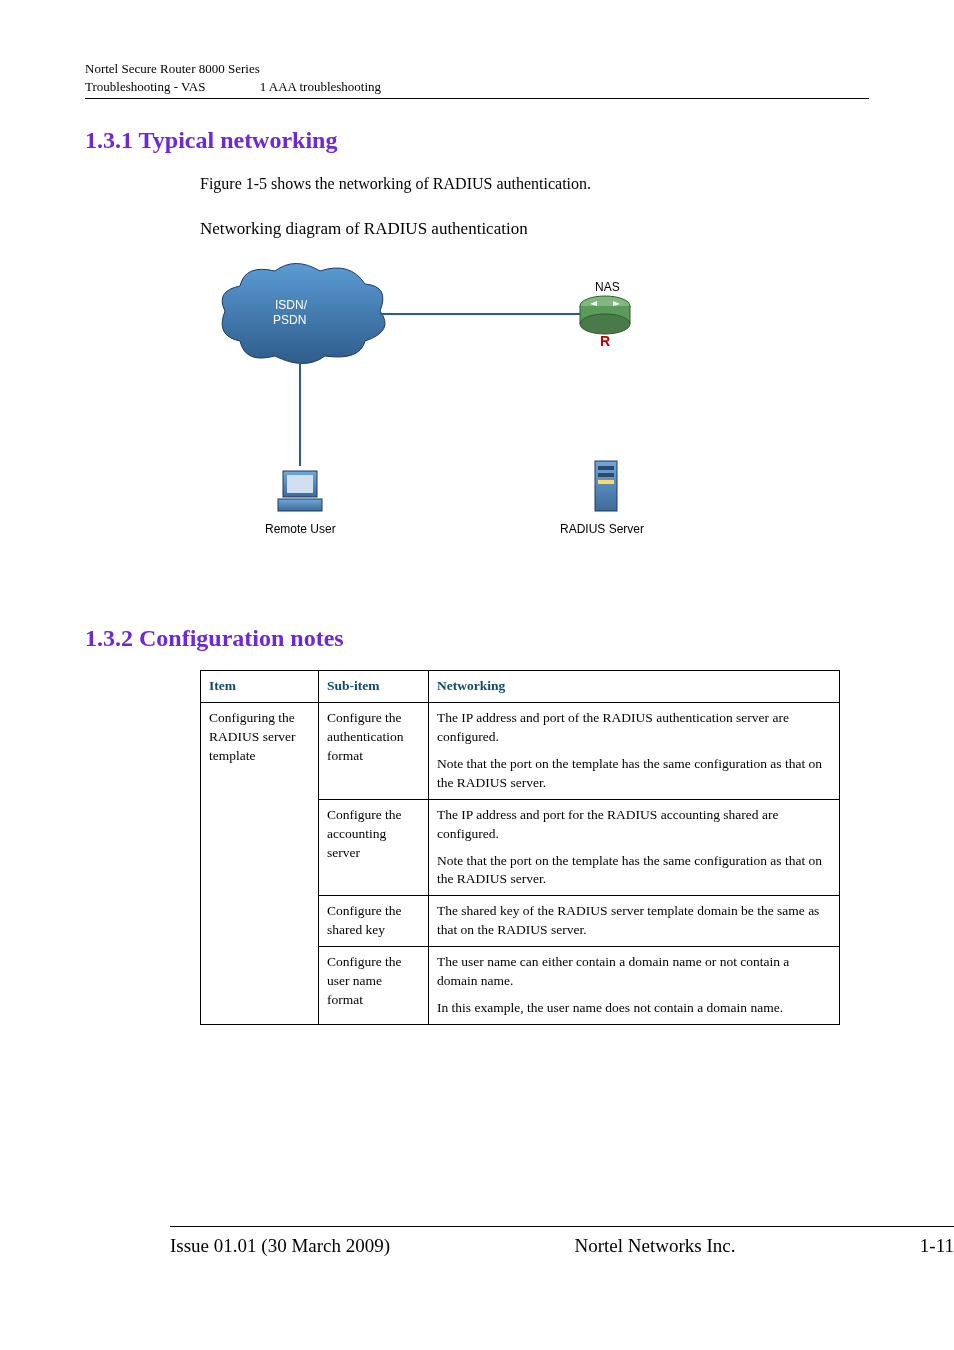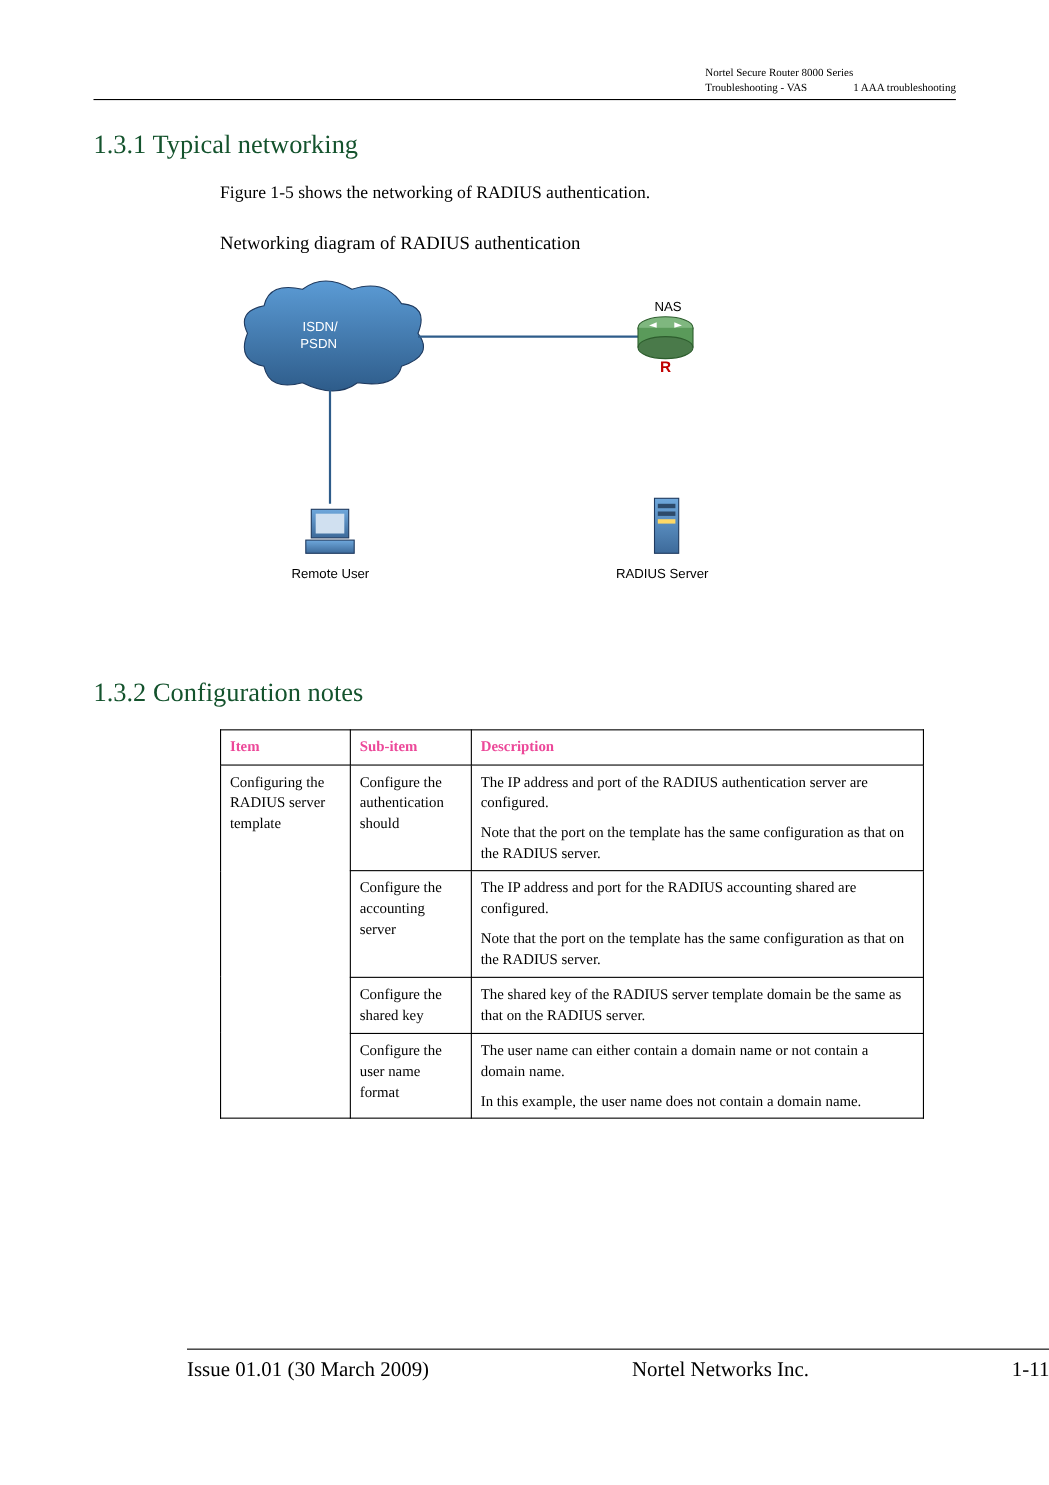--- a/index.html
+++ b/index.html
@@ -12,37 +12,37 @@
       background: #fff;
       color: #000;
       width: 954px;
       margin: 0 auto;
       padding: 60px 85px 40px 85px;
       font-size: 14px;
       line-height: 1.4;
     }
     .header {
       display: flex;
-      justify-content: flex-end;
+      justify-content: flex-start;
       border-bottom: 1px solid #000;
       padding-bottom: 2px;
       margin-bottom: 25px;
-      font-size: 10px;
+      font-size: 13px;
     }
     .header-left {
       text-align: left;
     }
     .header-right {
       text-align: right;
     }
     h2 {
       font-family: "Book Antiqua", Palatino, serif;
-      color: #14532d;
+      color: #6d28d9;
       font-size: 24px;
-      font-weight: normal;
+      font-weight: bold;
       margin-bottom: 15px;
     }
     .body-text {
       margin-left: 115px;
       margin-bottom: 22px;
       font-size: 16px;
     }
     .figure-caption {
       margin-left: 115px;
       margin-bottom: 15px;
@@ -60,21 +60,21 @@
     .config-table th, .config-table td {
       border: 1px solid #000;
       padding: 6px 8px;
       vertical-align: top;
       text-align: left;
       font-size: 13.5px;
     }
     .config-table th {
       font-family: "Book Antiqua", Palatino, serif;
       font-weight: bold;
-      color: #ec4899;
+      color: #0c4a6e;
       background: #fff;
     }
     .config-table th:nth-child(1) { width: 118px; }
     .config-table th:nth-child(2) { width: 110px; }
     .desc-block {
       margin-bottom: 8px;
     }
     .desc-block:last-child {
       margin-bottom: 0;
     }
@@ -163,27 +163,27 @@
   </svg>
 </div>
 
 <h2>1.3.2 Configuration notes</h2>
 
 <table class="config-table">
   <thead>
     <tr>
       <th>Item</th>
       <th>Sub-item</th>
-      <th>Description</th>
+      <th>Networking</th>
     </tr>
   </thead>
   <tbody>
     <tr>
       <td rowspan="4">Configuring the RADIUS server template</td>
-      <td>Configure the authentication should</td>
+      <td>Configure the authentication format</td>
       <td>
         <div class="desc-block">The IP address and port of the RADIUS authentication server are configured.</div>
         <div class="desc-block">Note that the port on the template has the same configuration as that on the RADIUS server.</div>
       </td>
     </tr>
     <tr>
       <td>Configure the accounting server</td>
       <td>
         <div class="desc-block">The IP address and port for the RADIUS accounting shared are configured.</div>
         <div class="desc-block">Note that the port on the template has the same configuration as that on the RADIUS server.</div>

